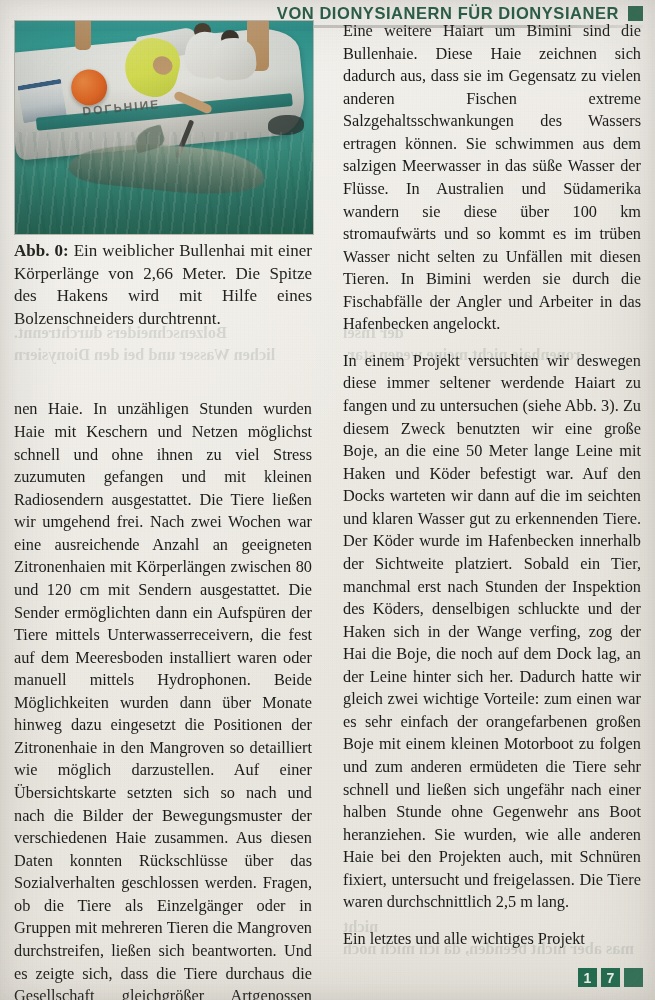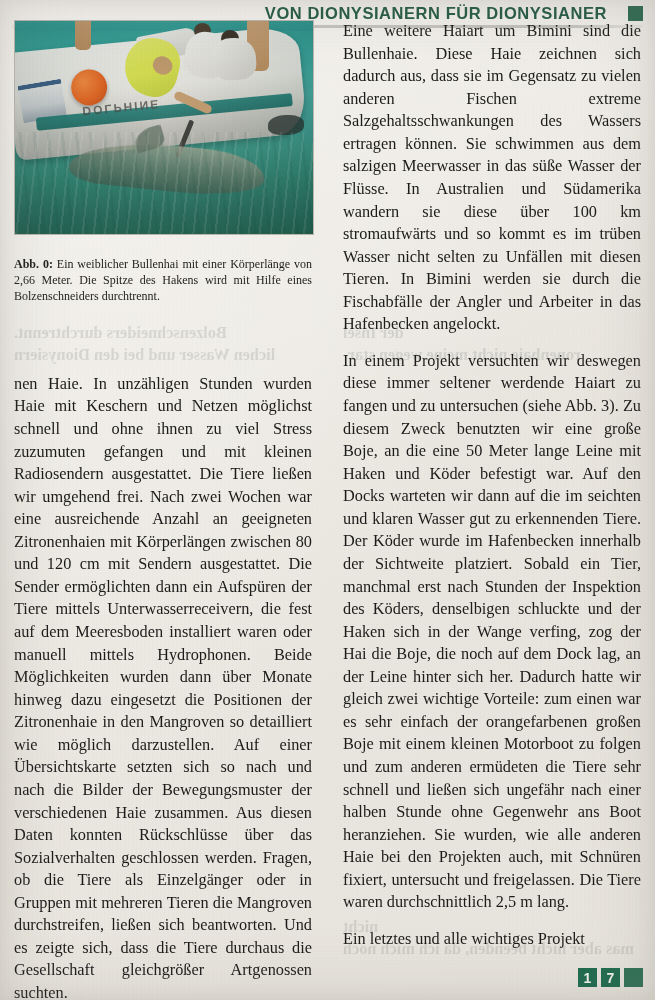--- a/index.html
+++ b/index.html
@@ -46,21 +46,21 @@
   
   .running-head {
     position: absolute;
     top: 0;
     left: 0;
     right: 12px;
     height: 26px;
     display: flex;
     align-items: center;
     justify-content: flex-end;
-    gap: 21px;
+    gap: 9px;
     padding-left: 22px;
   }
   .running-head-title {
     font-family: "Liberation Sans", "DejaVu Sans", sans-serif;
     font-weight: bold;
     font-size: 16.5px;
     letter-spacing: .55px;
     color: #255c47;
     white-space: nowrap;
   }
@@ -296,22 +296,22 @@
   }
   .photo-soft {
     position: absolute;
     inset: 0;
     pointer-events: none;
     background: radial-gradient(ellipse at 50% 45%, rgba(255,255,255,.05) 0%, rgba(0,40,40,.16) 100%);
   }
 
   
   .caption {
-    margin-top: 22px;
-    font-size: 12px;
+    margin-top: 5px;
+    font-size: 17px;
     line-height: 1.33;
     text-align: justify;
     color: #23231f;
     font-family: "Liberation Serif", "DejaVu Serif", serif;
   }
   .caption b { font-weight: bold; }
 
   
   .body-text {
     font-size: 16.3px;

